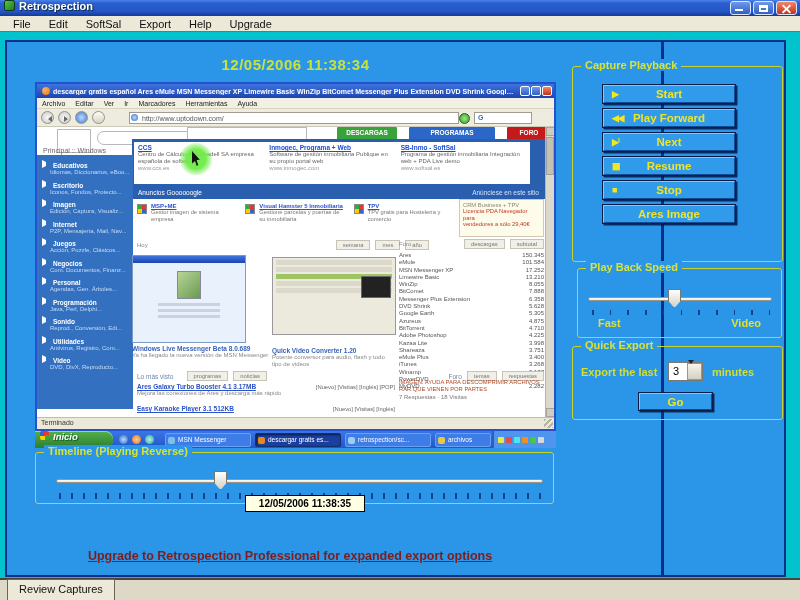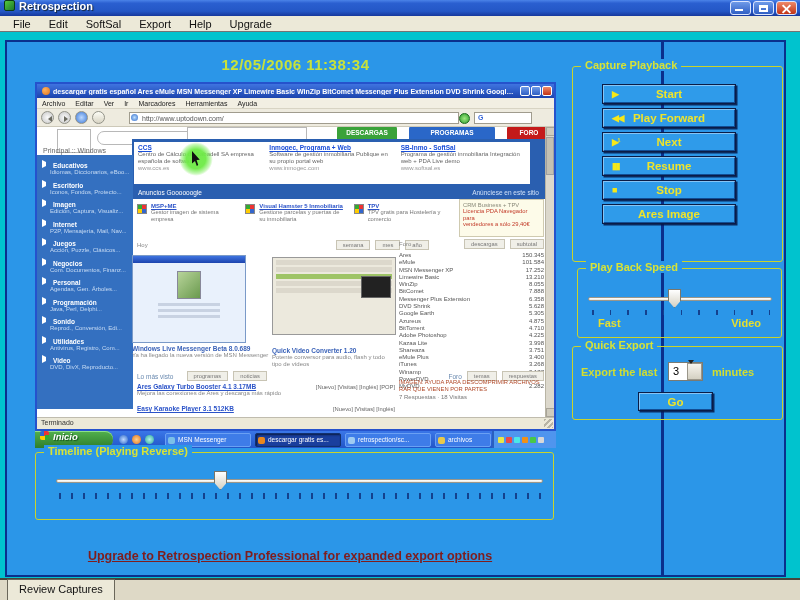--- a/index.html
+++ b/index.html
@@ -614,25 +614,26 @@
     <div class="ab qsel">
       <span class="qval">3</span>
       <span class="qbtn"><span class="qarr"></span></span>
     </div>
     <span class="ab qtext" style="left:139px;top:19px">minutes</span>
     <div class="ab pbtn" style="left:65px;top:45px;width:75px;height:19px">
       <span>Go</span>
     </div>
   </div>
 
-  <div class="ab grp" style="left:35px;top:452px;width:519px;height:68px">
+  <div class="ab grp" style="left:35px;top:452px;width:519px;height:52px">
     <span class="glbl">Timeline (Playing Reverse)</span>
     <div class="ab track" style="left:20px;top:26px;width:487px;height:4px"></div>
     <div class="ab thumb" style="left:178px;top:18px"></div>
     <div class="ab ticks" style="left:23px;top:40px;width:483px;height:6px;--step:12px"></div>
+    <div class="ab tip" style="left:209px;top:42px;width:120px;height:17px">12/05/2006 11:38:35</div>
   </div>
 
   <div class="ab uplink" style="left:20px;top:549px;width:540px">Upgrade to Retrospection Professional for expanded export options</div>
 
   <div class="ab botbar"></div>
   <div class="ab revtab">Review Captures</div>
 
 </div>
 
 </body></html>

